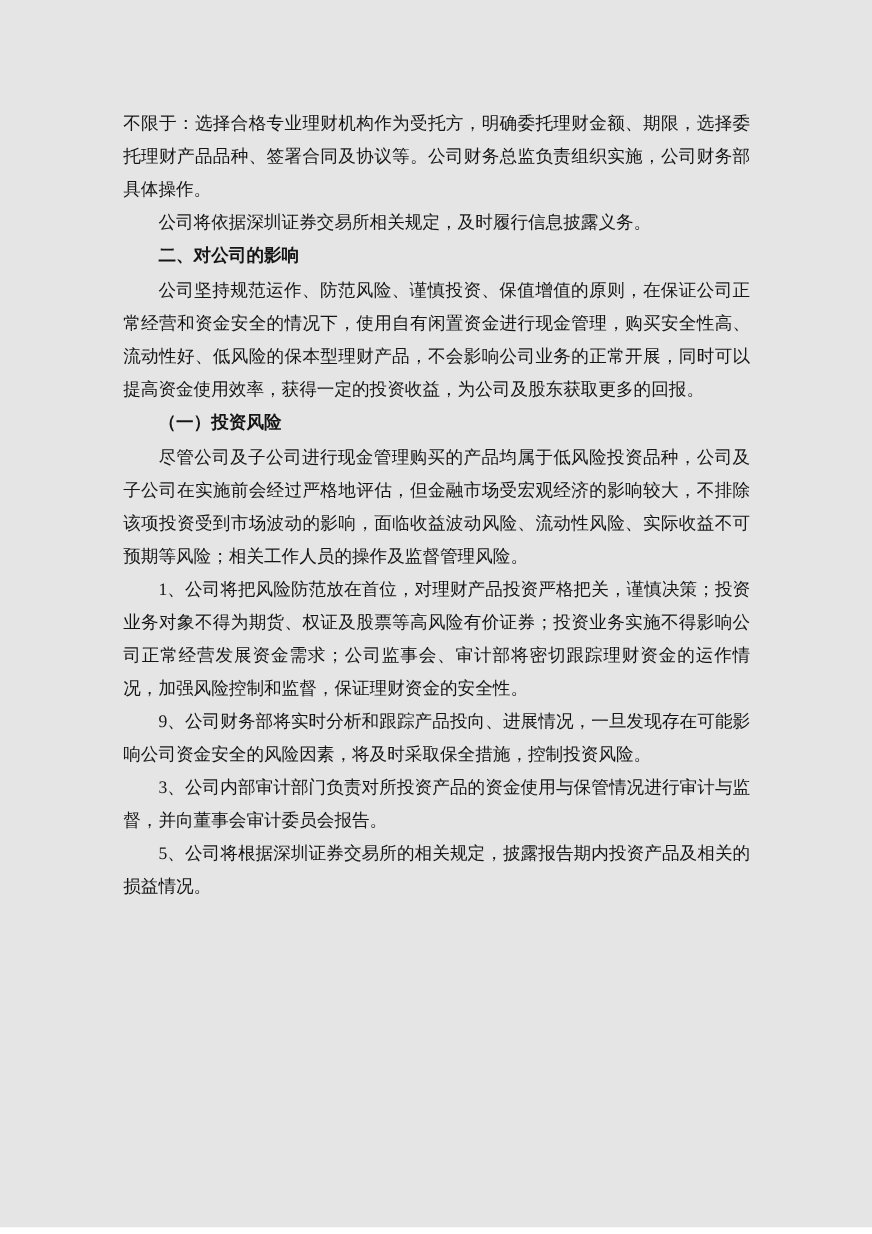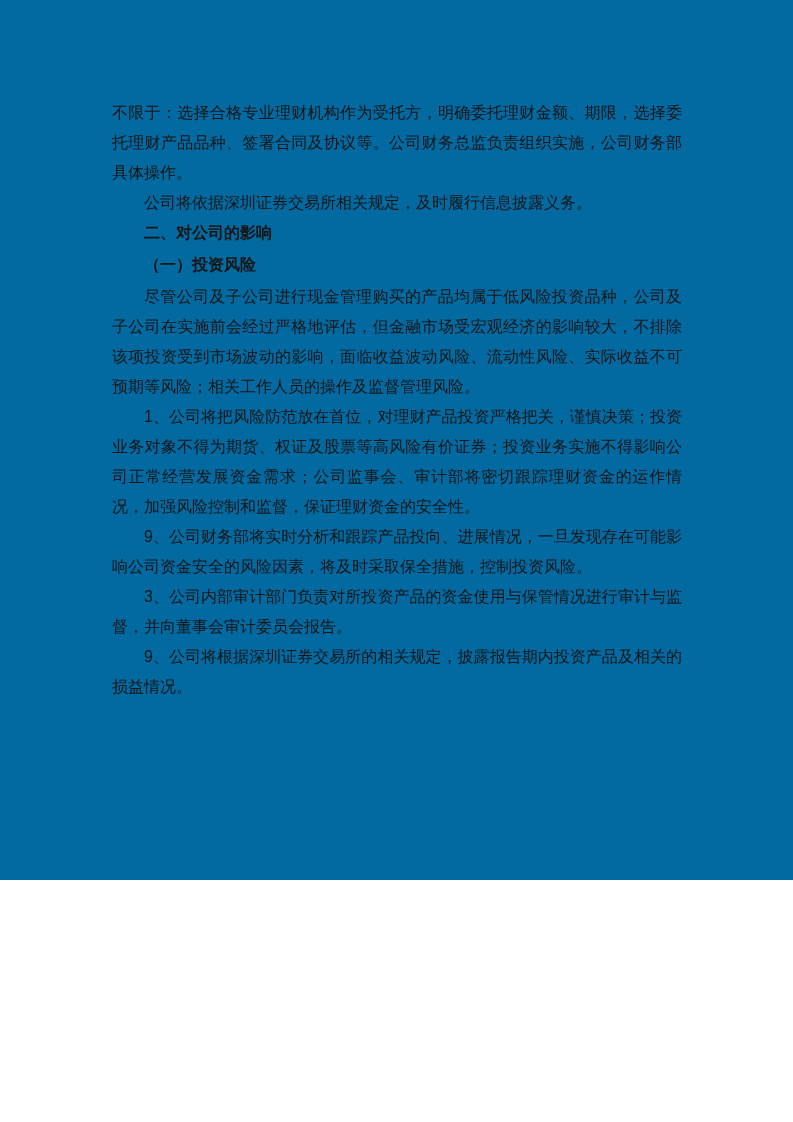--- a/index.html
+++ b/index.html
@@ -3,24 +3,24 @@
 <meta charset="utf-8">
 <style>
   html, body {
     margin: 0;
     padding: 0;
     background: #ffffff;
   }
   .page {
     position: relative;
     width: 793px;
-    height: 880px;
-    background: #0369a1;
+    height: 1116px;
+    background: #e5e5e5;
     overflow: hidden;
-    font-family: Liberation Sans, sans-serif;
+    font-family: Liberation Serif, serif;
   }
   .content {
     position: absolute;
     left: 112px;
     top: 98px;
     width: 570px;
     font-size: 16px;
     line-height: 30px;
     text-align: justify;
   }
@@ -42,20 +42,21 @@
   }
 </style>
 </head>
 <body>
 
 <div class="page">
   <div class="content" style="color: rgb(21, 21, 21);">
       <p class="block para no-indent">不限于：选择合格专业理财机构作为受托方，明确委托理财金额、期限，选择委托理财产品品种、签署合同及协议等。公司财务总监负责组织实施，公司财务部具体操作。</p>
       <p class="block para">公司将依据深圳证券交易所相关规定，及时履行信息披露义务。</p>
       <p class="block heading">二、对公司的影响</p>
+      <p class="block para">公司坚持规范运作、防范风险、谨慎投资、保值增值的原则，在保证公司正常经营和资金安全的情况下，使用自有闲置资金进行现金管理，购买安全性高、流动性好、低风险的保本型理财产品，不会影响公司业务的正常开展，同时可以提高资金使用效率，获得一定的投资收益，为公司及股东获取更多的回报。</p>
       <p class="block heading">（一）投资风险</p>
       <p class="block para">尽管公司及子公司进行现金管理购买的产品均属于低风险投资品种，公司及子公司在实施前会经过严格地评估，但金融市场受宏观经济的影响较大，不排除该项投资受到市场波动的影响，面临收益波动风险、流动性风险、实际收益不可预期等风险；相关工作人员的操作及监督管理风险。</p>
       <p class="block para">1、公司将把风险防范放在首位，对理财产品投资严格把关，谨慎决策；投资业务对象不得为期货、权证及股票等高风险有价证券；投资业务实施不得影响公司正常经营发展资金需求；公司监事会、审计部将密切跟踪理财资金的运作情况，加强风险控制和监督，保证理财资金的安全性。</p>
       <p class="block para">9、公司财务部将实时分析和跟踪产品投向、进展情况，一旦发现存在可能影响公司资金安全的风险因素，将及时采取保全措施，控制投资风险。</p>
       <p class="block para">3、公司内部审计部门负责对所投资产品的资金使用与保管情况进行审计与监督，并向董事会审计委员会报告。</p>
-      <p class="block para">9、公司将根据深圳证券交易所的相关规定，披露报告期内投资产品及相关的损益情况。</p>
+      <p class="block para">5、公司将根据深圳证券交易所的相关规定，披露报告期内投资产品及相关的损益情况。</p>
     </div>
 </div>
 
 </body></html>

